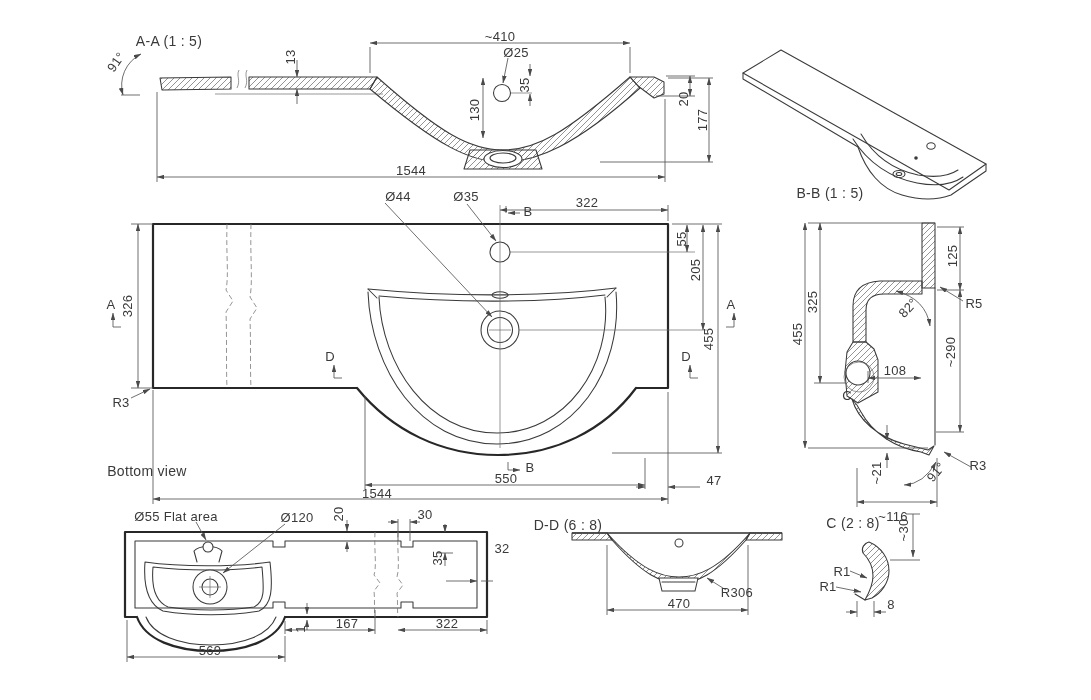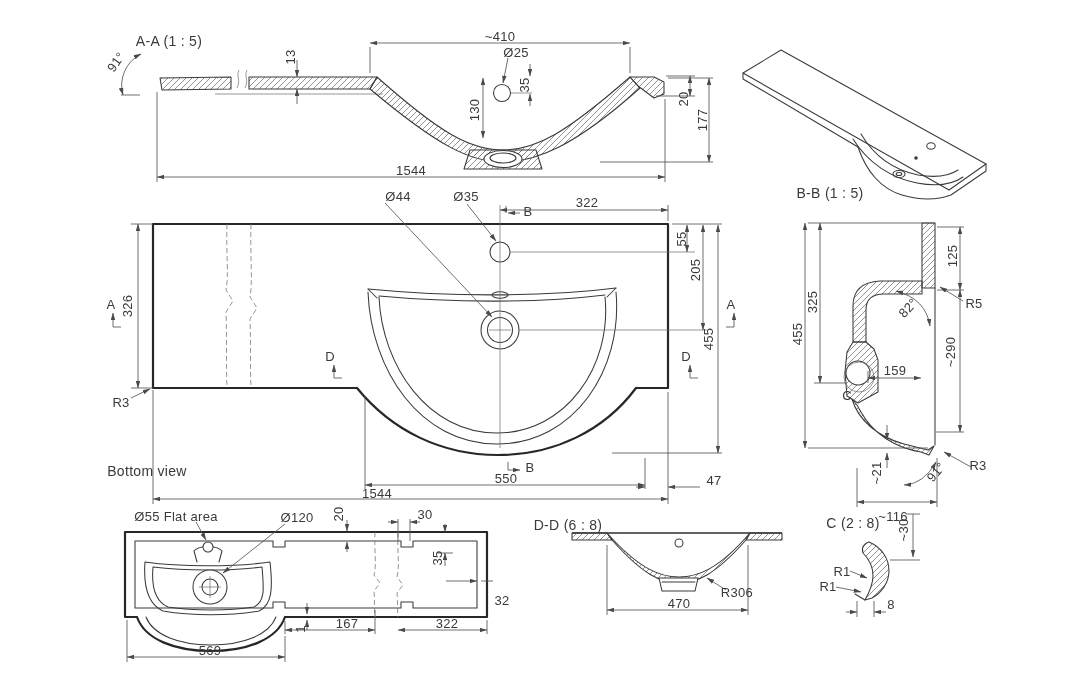--- a/index.html
+++ b/index.html
@@ -235,33 +235,33 @@
 <span class="d" style="left:506px;top:478px">550</span>
 <span class="d" style="left:714px;top:480px">47</span>
 <span class="d" style="left:377px;top:493px">1544</span>
 
 <span class="d v" style="left:797px;top:334px">455</span>
 <span class="d v" style="left:812px;top:302px">325</span>
 <span class="d v" style="left:952px;top:256px">125</span>
 <span class="d" style="left:974px;top:303px">R5</span>
 <span class="d" style="left:908px;top:308px;transform:translate(-50%,-50%) rotate(-47deg)">82°</span>
 <span class="d v" style="left:950px;top:352px">~290</span>
-<span class="d" style="left:895px;top:370px">159</span>
+<span class="d" style="left:895px;top:370px">108</span>
 <span class="d" style="left:847px;top:395px">C</span>
 <span class="d v" style="left:876px;top:473px">~21</span>
 <span class="d" style="left:893px;top:516px">~116</span>
 <span class="d" style="left:936px;top:472px;transform:translate(-50%,-50%) rotate(-50deg)">91°</span>
 <span class="d" style="left:978px;top:465px">R3</span>
 
 <span class="d" style="left:176px;top:516px">Ø55 Flat area</span>
 <span class="d" style="left:297px;top:517px">Ø120</span>
 <span class="d v" style="left:338px;top:514px">20</span>
 <span class="d" style="left:425px;top:514px">30</span>
 <span class="d v" style="left:437px;top:558px">35</span>
-<span class="d" style="left:502px;top:600px">32</span>
+<span class="d" style="left:502px;top:548px">32</span>
 <span class="d v" style="left:300px;top:629px">1</span>
 <span class="d" style="left:347px;top:623px">167</span>
 <span class="d" style="left:447px;top:623px">322</span>
 <span class="d" style="left:210px;top:650px">569</span>
 
 <span class="d t" style="left:568px;top:525px">D-D (6 : 8)</span>
 <span class="d" style="left:737px;top:592px">R306</span>
 <span class="d" style="left:679px;top:603px">470</span>
 
 <span class="d t" style="left:853px;top:523px">C (2 : 8)</span>

